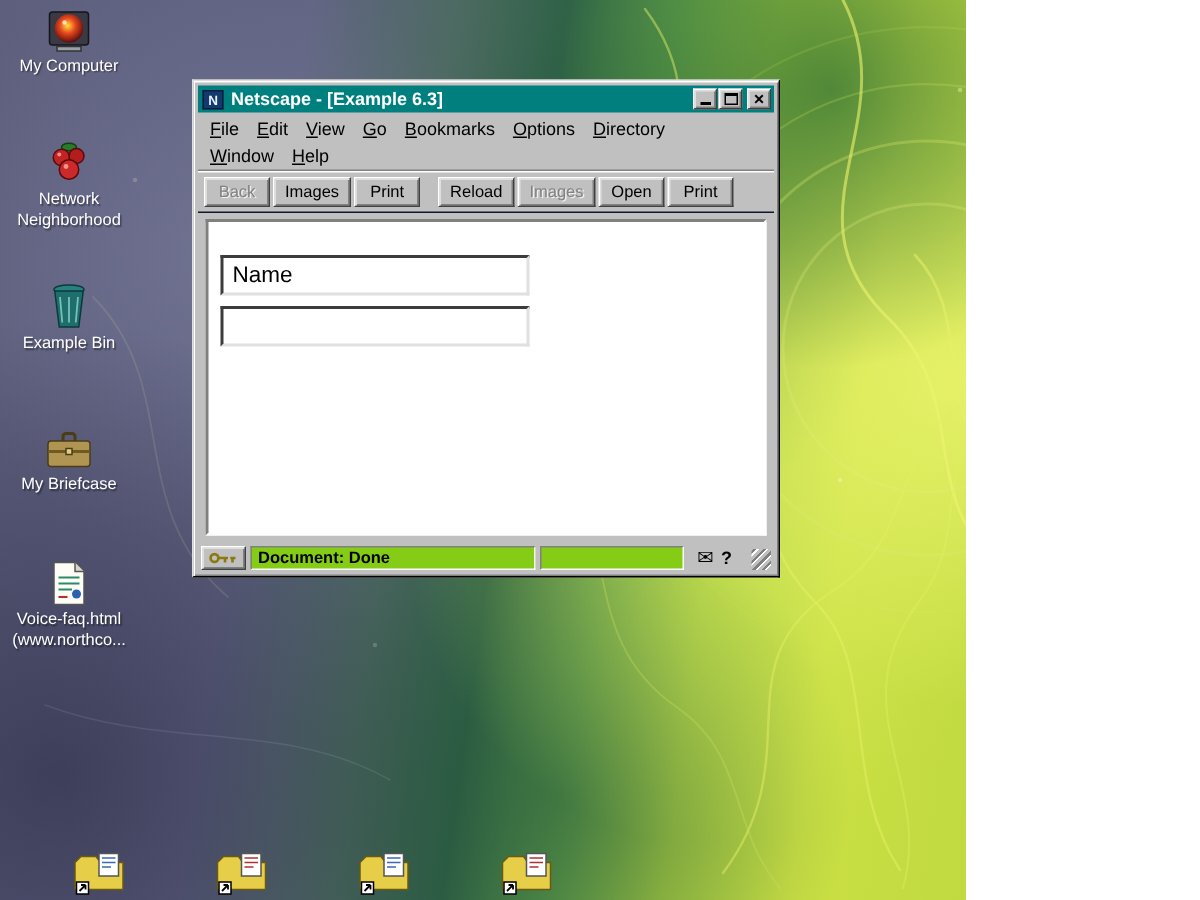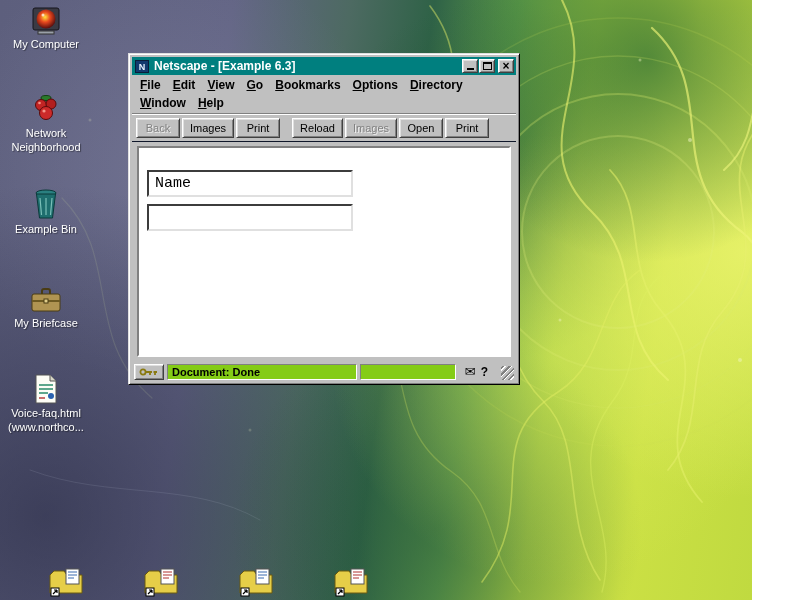--- a/index.html
+++ b/index.html
@@ -1,21 +1,21 @@
 <!DOCTYPE html>
 <html><head>
 <meta charset="utf-8">
 <style>
   * { margin:0; padding:0; box-sizing:border-box; }
   html,body { width:800px; height:600px; overflow:hidden; }
   body { font-family:"Liberation Sans", sans-serif; }
 
   
   .desktop {
-    position:relative; width:752px; height:600px; overflow:hidden;
+    position:relative; width:644px; height:600px; overflow:hidden;
     background:
       radial-gradient(circle at 86% 10%, rgba(46,110,52,0.75) 0%, rgba(46,110,52,0) 24%),
       radial-gradient(circle at 99% 42%, rgba(235,244,110,0.85) 0%, rgba(235,244,110,0) 30%),
       radial-gradient(circle at 74% 60%, rgba(215,235,90,0.5) 0%, rgba(215,235,90,0) 34%),
       radial-gradient(circle at 66% 30%, rgba(30,80,50,0.45) 0%, rgba(30,80,50,0) 28%),
       radial-gradient(circle at 58% 88%, rgba(36,86,56,0.5) 0%, rgba(36,86,56,0) 30%),
       radial-gradient(circle at 6% 86%, rgba(26,28,52,0.5) 0%, rgba(26,28,52,0) 38%),
       radial-gradient(circle at 22% 28%, rgba(150,150,180,0.28) 0%, rgba(150,150,180,0) 30%),
       linear-gradient(98deg, #5d5f7d 0%, #626484 28%, #4d6a62 42%, #2f6247 52%, #5d9a4a 62%, #a6cb42 72%, #cbe044 84%, #c0da40 100%);
   }
@@ -50,21 +50,21 @@
     border:1px solid; border-color:#fff #404040 #404040 #fff;
     box-shadow: inset 1px 1px 0 #dfdfdf, inset -1px -1px 0 #808080;
     display:flex; align-items:center; justify-content:center; cursor:default;
   }
   .wbtn.close { margin-left:3px; }
   .glyph-min { width:7px; height:2px; background:#000; align-self:flex-end; margin-bottom:2px; }
   .glyph-max { width:9px; height:8px; border:1px solid #000; border-top:2px solid #000; }
   .glyph-x  { font-size:12px; font-weight:bold; line-height:11px; color:#000; }
 
   .menubar { flex:0 0 auto; padding:1px 2px 0 2px; }
-  .menu-row { display:flex; height:18px; align-items:center;font-weight:bold; }
+  .menu-row { display:flex; height:18px; align-items:flex-end; }
   .mitem { font-size:12px; color:#000; padding:1px 6px; white-space:nowrap; cursor:default; }
 
   .divider { height:2px; border-top:1px solid #808080; border-bottom:1px solid #fff; margin:1px 0 0 0; }
 
   .toolbar {
     flex:0 0 auto; display:flex; align-items:center; gap:2px;
     padding:3px 4px; border-bottom:1px solid #0f172a;
   }
   .tbtn {
     min-width:44px; height:20px; font-family:"Liberation Sans",sans-serif;
@@ -78,21 +78,21 @@
 
   .content {
     flex:1 1 auto; margin:4px 5px; background:#fff;
     border:2px solid; border-color:#808080 #fff #fff #808080;
     padding:22px 8px 8px 8px; overflow:hidden;
   }
   .ffield {
     display:block; width:206px; height:27px; margin:0 0 7px 0;
     border:2px solid; border-color:#3c3c3c #e0e0e0 #e0e0e0 #3c3c3c;
     background:#fff; color:#000;
-    font-family:Liberation Mono, monospace;
+    font-family:Liberation Sans, sans-serif;
     font-size:15px; padding:2px 6px; outline:none;
   }
 
   .statusbar { flex:0 0 auto; height:20px; display:flex; align-items:center; gap:3px; padding:2px 2px 1px 2px; }
   .keybtn {
     width:30px; height:16px; background:#c0c0c0;
     border:1px solid; border-color:#fff #404040 #404040 #fff;
     box-shadow: inset 1px 1px 0 #dfdfdf, inset -1px -1px 0 #808080;
     display:flex; align-items:center; justify-content:center;
   }

